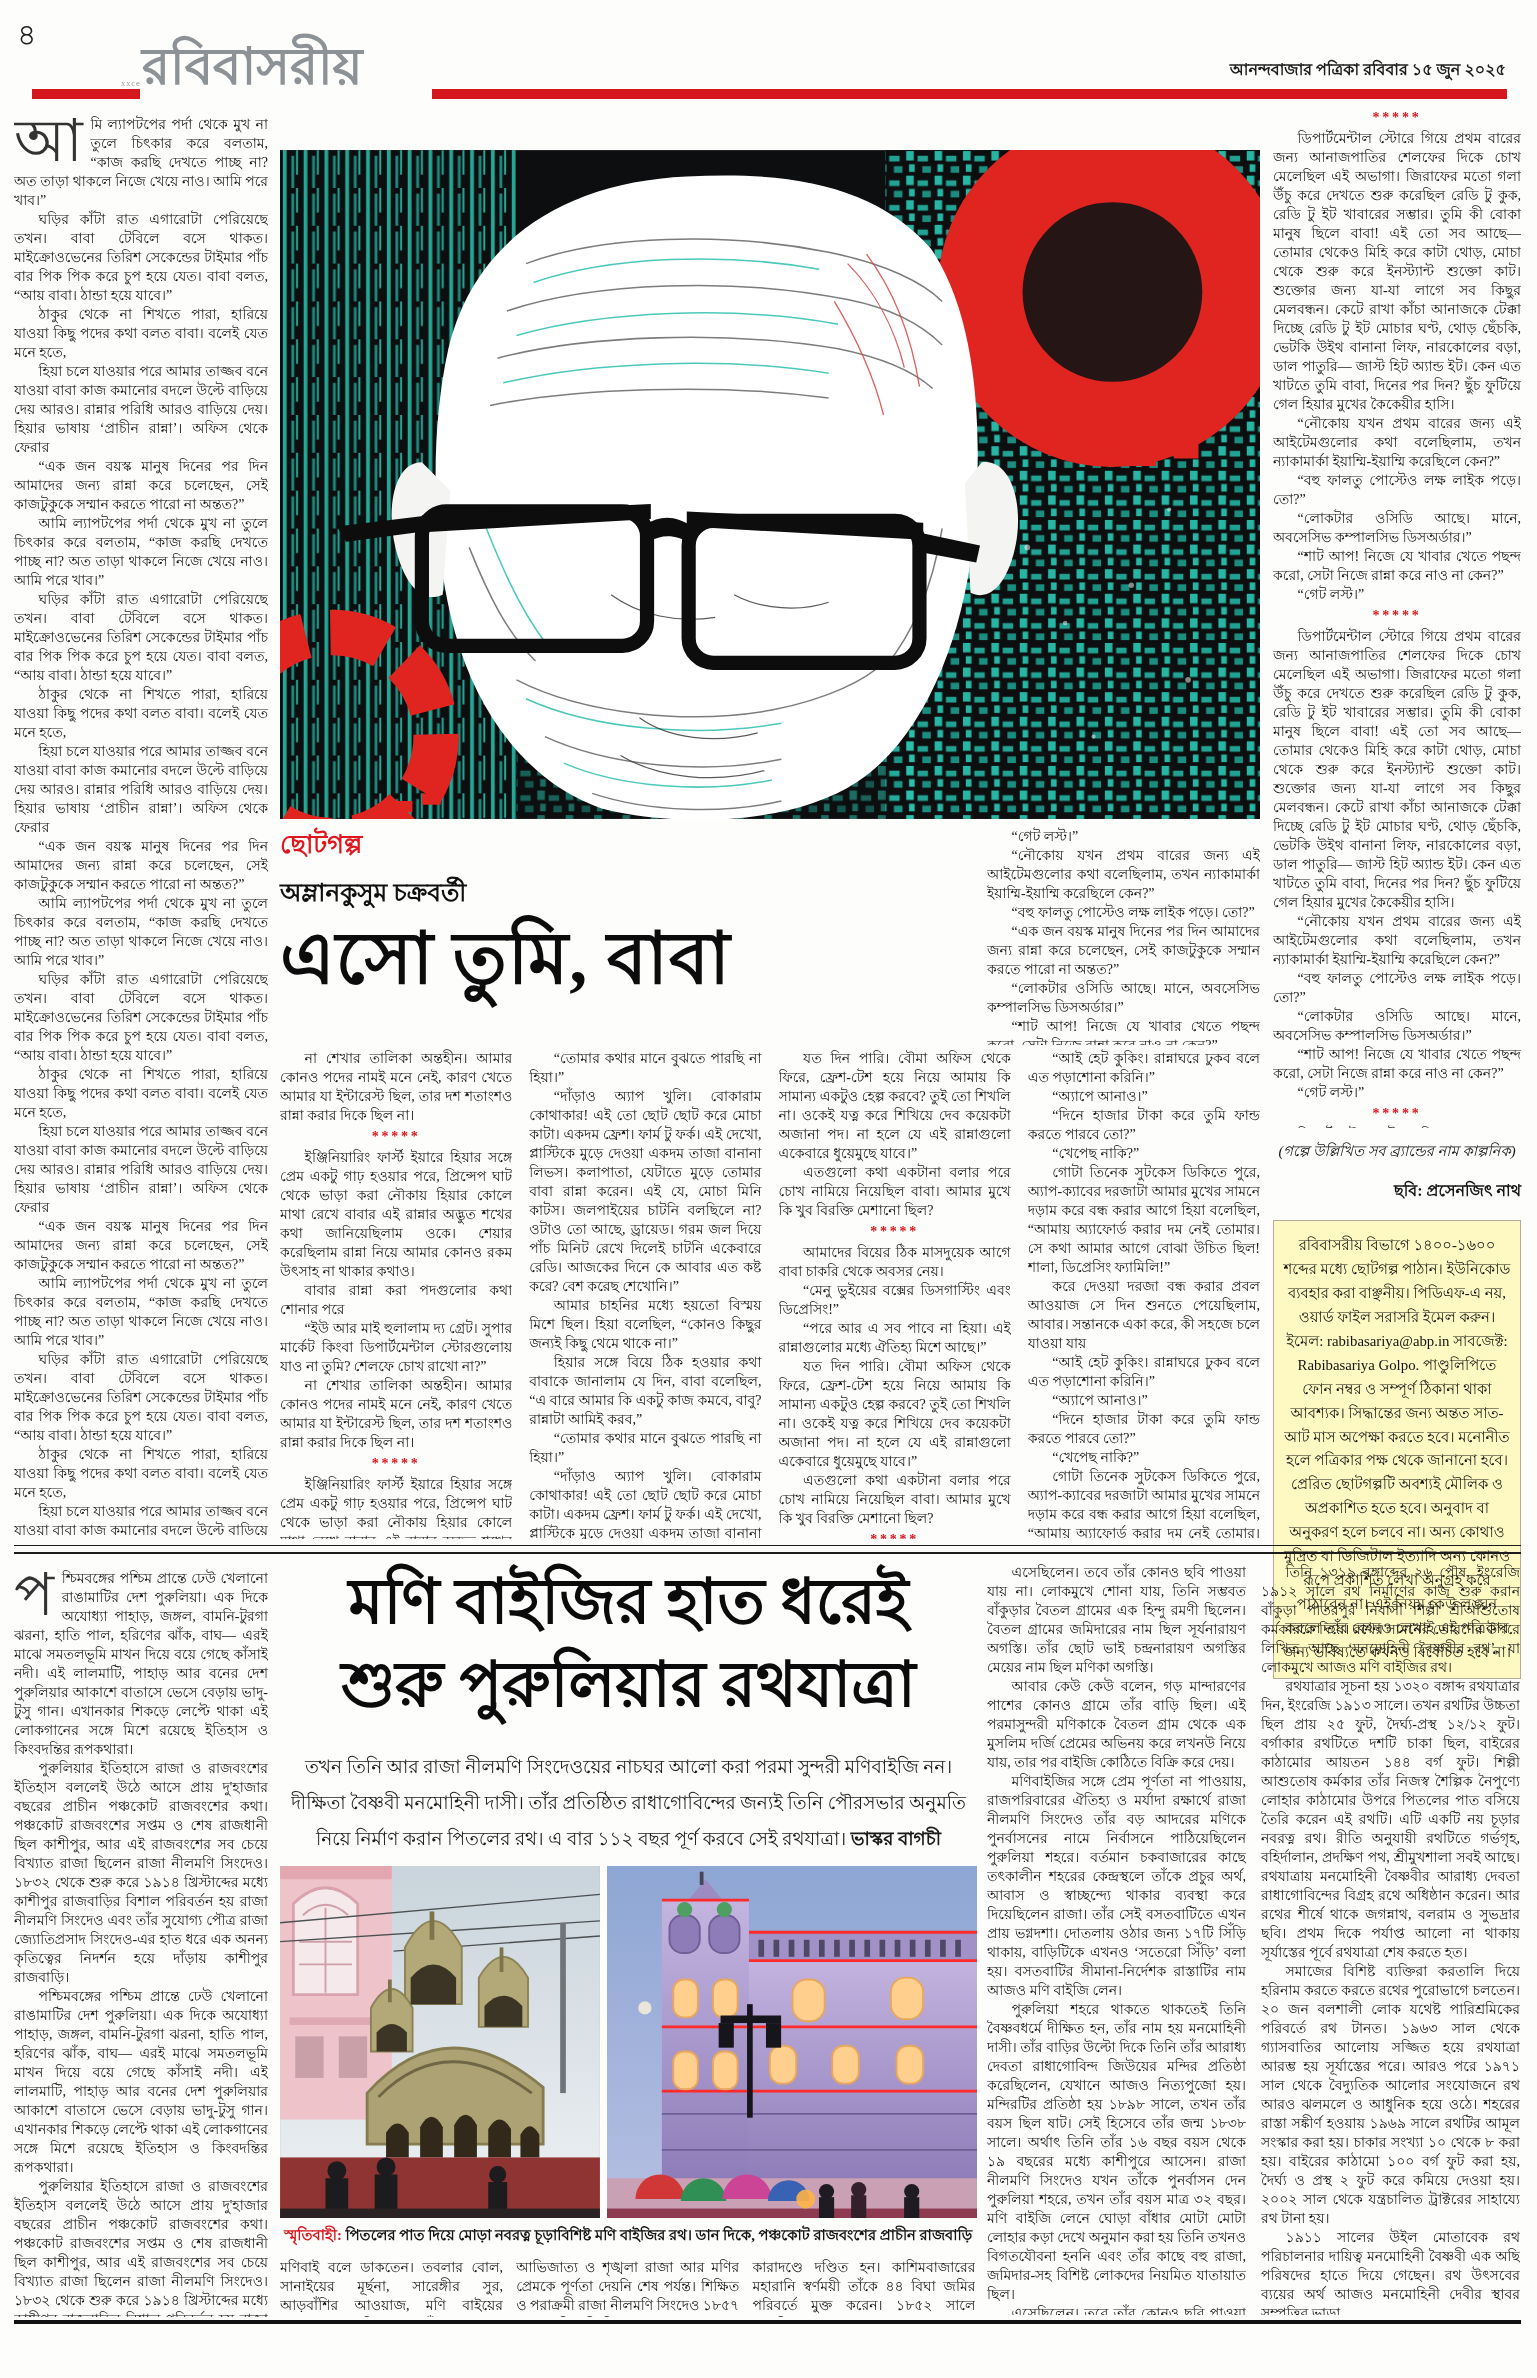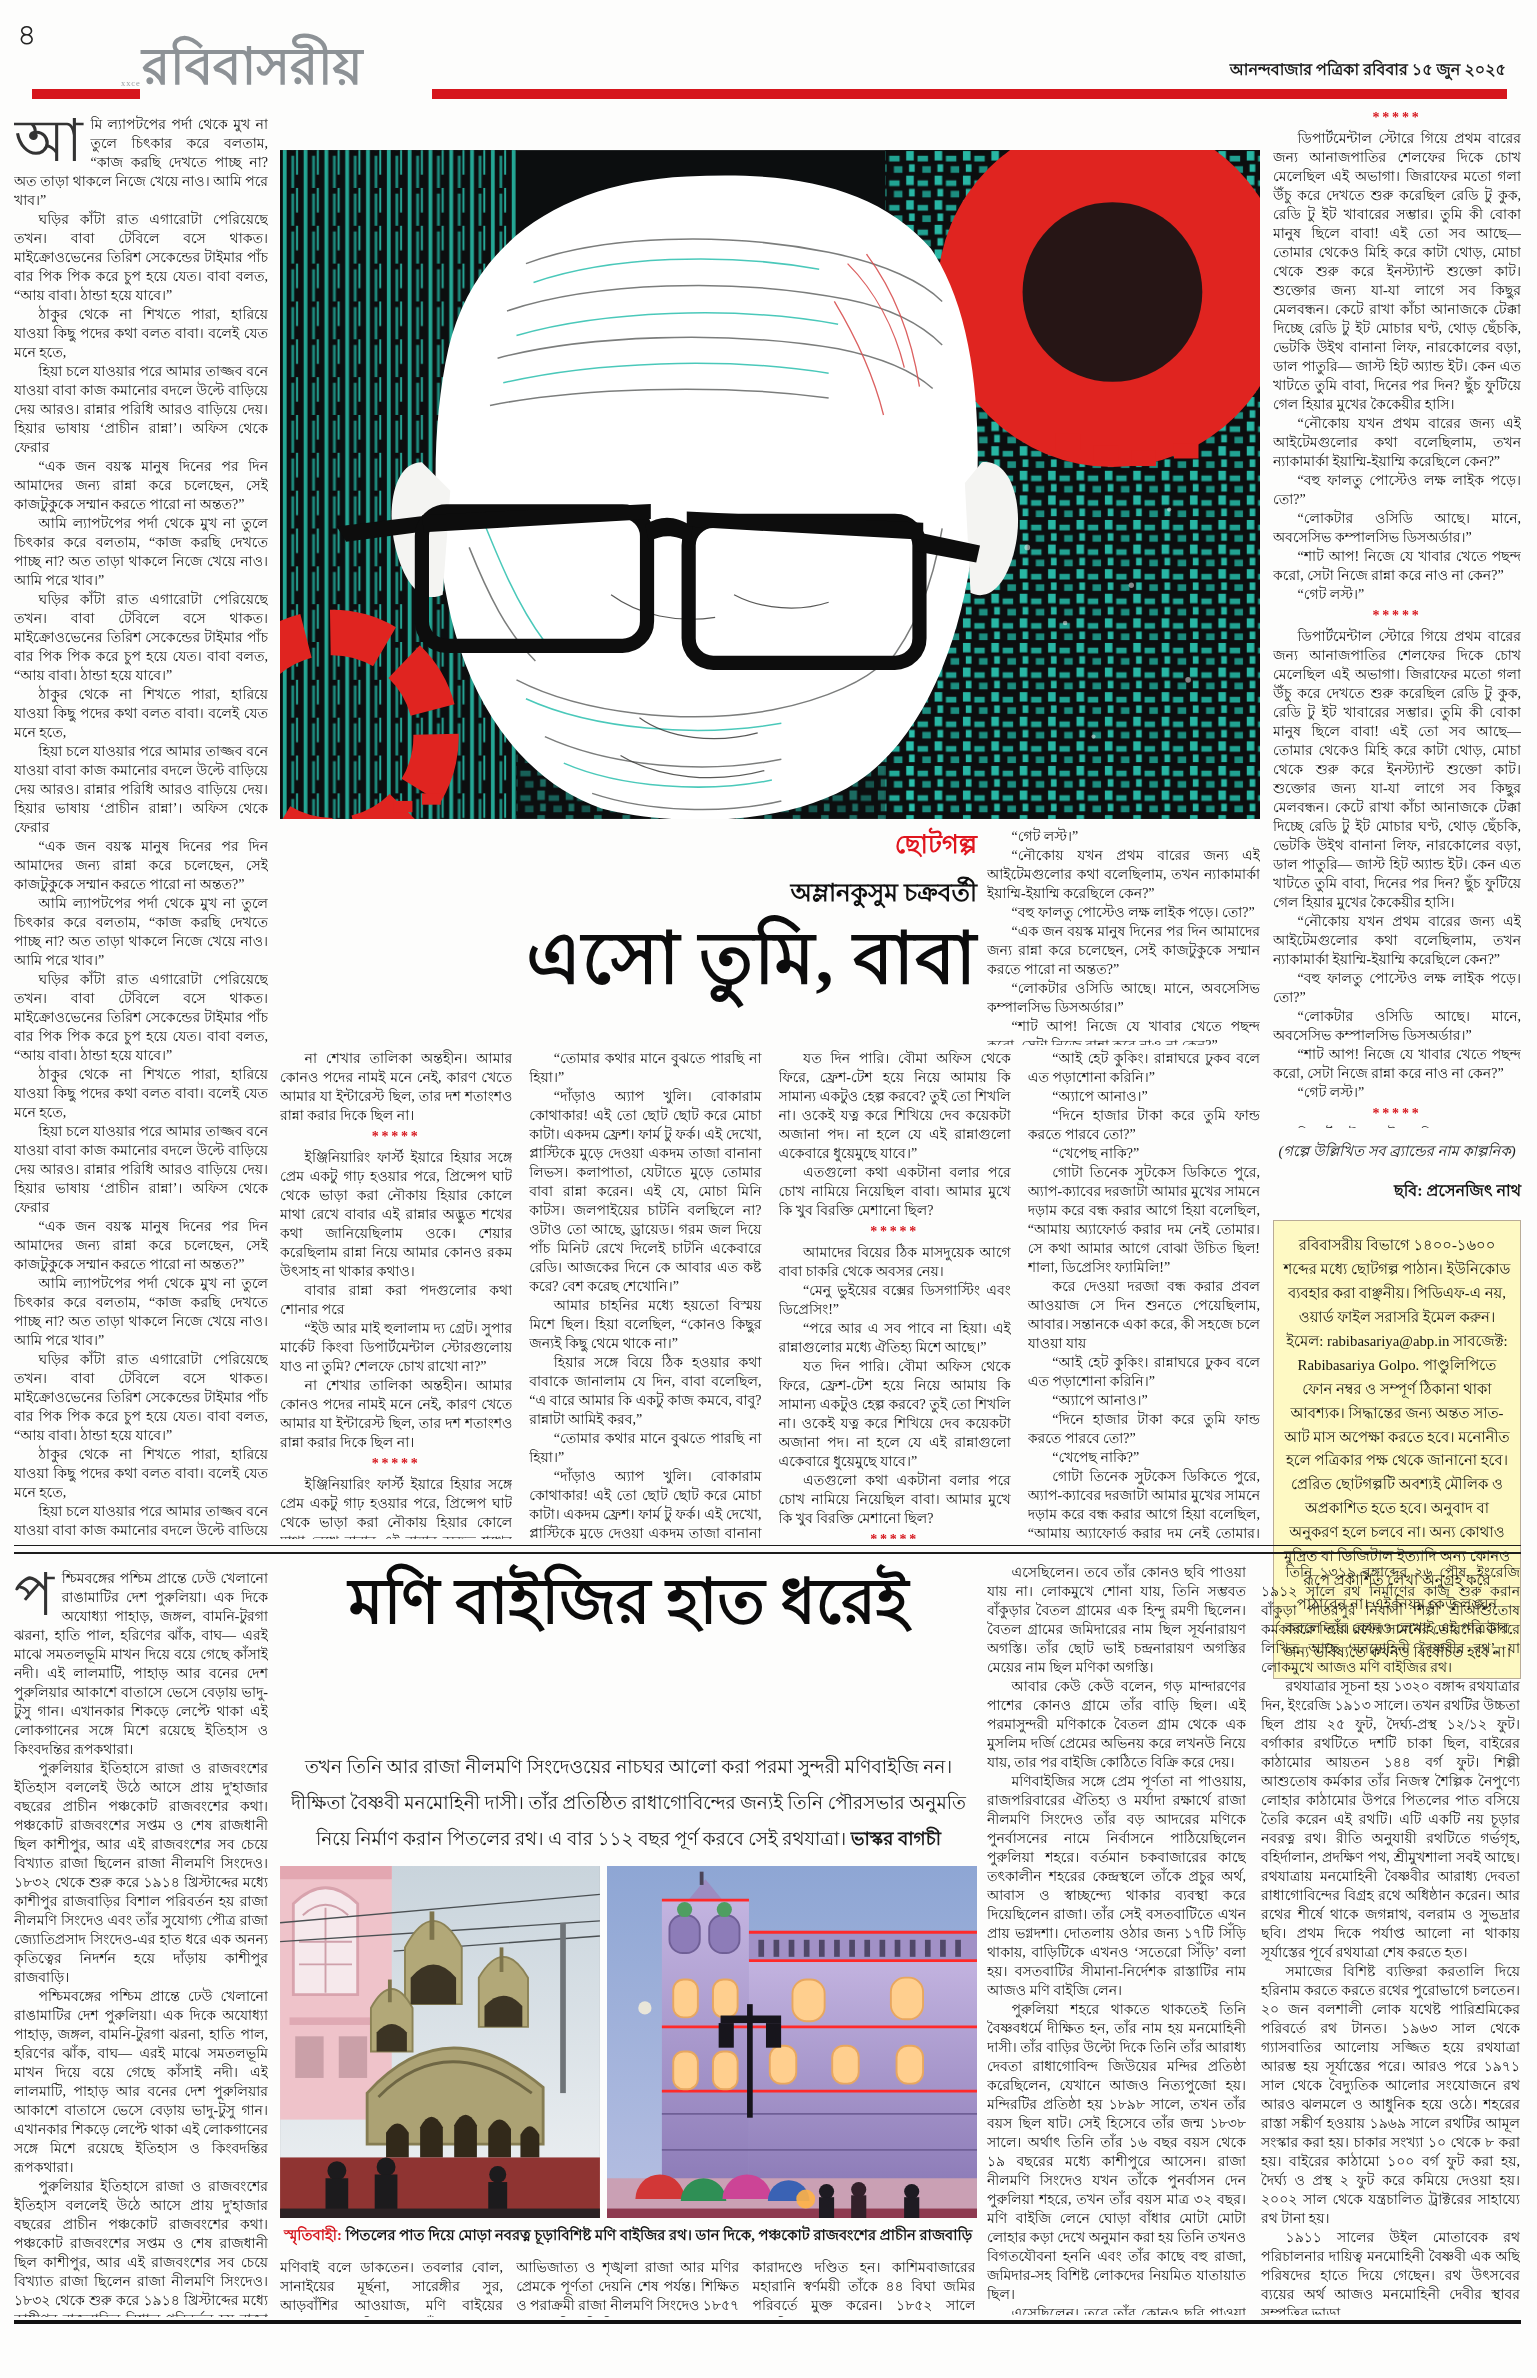--- a/index.html
+++ b/index.html
@@ -18,21 +18,21 @@
   #edition-date{left:1033px;top:57px;width:473px;text-align:right;font-size:16px;font-weight:bold;color:#1d1d1d;}
   
   .coltext{overflow:hidden;}
   .coltext p{margin:0;font-size:14px;line-height:19px;text-align:justify;text-indent:24.6px;}
   .coltext p.lead{text-indent:0;}
   .coltext p.stars{color:#d6161d;text-align:center;text-indent:0;font-weight:bold;letter-spacing:2.8px;font-size:14px;line-height:23px;}
   .dropcap{float:left;font-size:59px;line-height:47px;padding:2.8px 7.6px 0 0;color:#333;}
   
   #story-left{left:14px;top:115px;width:254px;height:1420px;}
   #artwork-wrap{left:280px;top:150px;width:980px;height:669px;}
-  #story-titlezone{left:280px;top:823px;width:697px;height:221px;text-align:right;}
+  #story-titlezone{left:280px;top:823px;width:697px;height:221px;text-align:left;}
   .kicker{font-size:25.6px;font-weight:bold;color:#e0161e;margin-top:1.9px;}
   .story-author{font-size:24.6px;font-weight:bold;color:#101010;margin-top:5.7px;}
   .story-title{font-size:72px;font-weight:bold;color:#0c0c0c;margin-top:9.5px;line-height:1;letter-spacing:0.9px;}
   #story-sidecol{left:987px;top:827px;width:273px;height:218px;}
   .fourcols{left:280px;top:1049px;width:980px;height:490px;display:flex;gap:17px;}
   .fourcols .coltext{width:236px;height:490px;}
   #story-right{left:1273px;top:106px;width:248px;height:1435px;}
   #story-right-fill{width:248px;height:1022px;}
   #story-note{font-style:italic;font-size:14.7px;text-align:center;margin-top:11.4px;}
   #photo-credit{font-size:16px;font-weight:bold;text-align:right;margin-top:13.2px;}
@@ -268,20 +268,21 @@
 
 <div class="abs coltext" id="article-left">
     <p class="lead"><span class="dropcap">প</span>শ্চিমবঙ্গের পশ্চিম প্রান্তে ঢেউ খেলানো রাঙামাটির দেশ পুরুলিয়া। এক দিকে অযোধ্যা পাহাড়, জঙ্গল, বামনি-টুরগা ঝরনা, হাতি পাল, হরিণের ঝাঁক, বাঘ— এরই মাঝে সমতলভূমি মাখন দিয়ে বয়ে গেছে কাঁসাই নদী। এই লালমাটি, পাহাড় আর বনের দেশ পুরুলিয়ার আকাশে বাতাসে ভেসে বেড়ায় ভাদু-টুসু গান। এখানকার শিকড়ে লেপ্টে থাকা এই লোকগানের সঙ্গে মিশে রয়েছে ইতিহাস ও কিংবদন্তির রূপকথারা।</p>
     <p>পুরুলিয়ার ইতিহাসে রাজা ও রাজবংশের ইতিহাস বললেই উঠে আসে প্রায় দু'হাজার বছরের প্রাচীন পঞ্চকোট রাজবংশের কথা। পঞ্চকোট রাজবংশের সপ্তম ও শেষ রাজধানী ছিল কাশীপুর, আর এই রাজবংশের সব চেয়ে বিখ্যাত রাজা ছিলেন রাজা নীলমণি সিংদেও। ১৮৩২ থেকে শুরু করে ১৯১৪ খ্রিস্টাব্দের মধ্যে কাশীপুর রাজবাড়ির বিশাল পরিবর্তন হয় রাজা নীলমণি সিংদেও এবং তাঁর সুযোগ্য পৌত্র রাজা জ্যোতিপ্রসাদ সিংদেও-এর হাত ধরে এক অনন্য কৃতিত্বের নিদর্শন হয়ে দাঁড়ায় কাশীপুর রাজবাড়ি।</p>
     <p>পশ্চিমবঙ্গের পশ্চিম প্রান্তে ঢেউ খেলানো রাঙামাটির দেশ পুরুলিয়া। এক দিকে অযোধ্যা পাহাড়, জঙ্গল, বামনি-টুরগা ঝরনা, হাতি পাল, হরিণের ঝাঁক, বাঘ— এরই মাঝে সমতলভূমি মাখন দিয়ে বয়ে গেছে কাঁসাই নদী। এই লালমাটি, পাহাড় আর বনের দেশ পুরুলিয়ার আকাশে বাতাসে ভেসে বেড়ায় ভাদু-টুসু গান। এখানকার শিকড়ে লেপ্টে থাকা এই লোকগানের সঙ্গে মিশে রয়েছে ইতিহাস ও কিংবদন্তির রূপকথারা।</p>
     <p>পুরুলিয়ার ইতিহাসে রাজা ও রাজবংশের ইতিহাস বললেই উঠে আসে প্রায় দু'হাজার বছরের প্রাচীন পঞ্চকোট রাজবংশের কথা। পঞ্চকোট রাজবংশের সপ্তম ও শেষ রাজধানী ছিল কাশীপুর, আর এই রাজবংশের সব চেয়ে বিখ্যাত রাজা ছিলেন রাজা নীলমণি সিংদেও। ১৮৩২ থেকে শুরু করে ১৯১৪ খ্রিস্টাব্দের মধ্যে কাশীপুর রাজবাড়ির বিশাল পরিবর্তন হয় রাজা নীলমণি সিংদেও এবং তাঁর সুযোগ্য পৌত্র রাজা জ্যোতিপ্রসাদ সিংদেও-এর হাত ধরে এক অনন্য কৃতিত্বের নিদর্শন হয়ে দাঁড়ায় কাশীপুর রাজবাড়ি।</p>
   </div>
 
 <div class="abs" id="article-headline">
   <div class="hl">মণি বাইজির হাত ধরেই</div>
+  <div class="hl">শুরু পুরুলিয়ার রথযাত্রা</div>
 </div>
 
 <div class="abs" id="article-standfirst">
   <span>তখন তিনি আর রাজা নীলমণি সিংদেওয়ের নাচঘর আলো করা পরমা সুন্দরী মণিবাইজি নন। দীক্ষিতা বৈষ্ণবী মনমোহিনী দাসী। তাঁর প্রতিষ্ঠিত রাধাগোবিন্দের জন্যই তিনি পৌরসভার অনুমতি নিয়ে নির্মাণ করান পিতলের রথ। এ বার ১১২ বছর পূর্ণ করবে সেই রথযাত্রা।</span>
   <span class="byline">ভাস্কর বাগচী</span>
 </div>
 
 <div class="abs" id="article-photos">
 
   <div class="photo">

